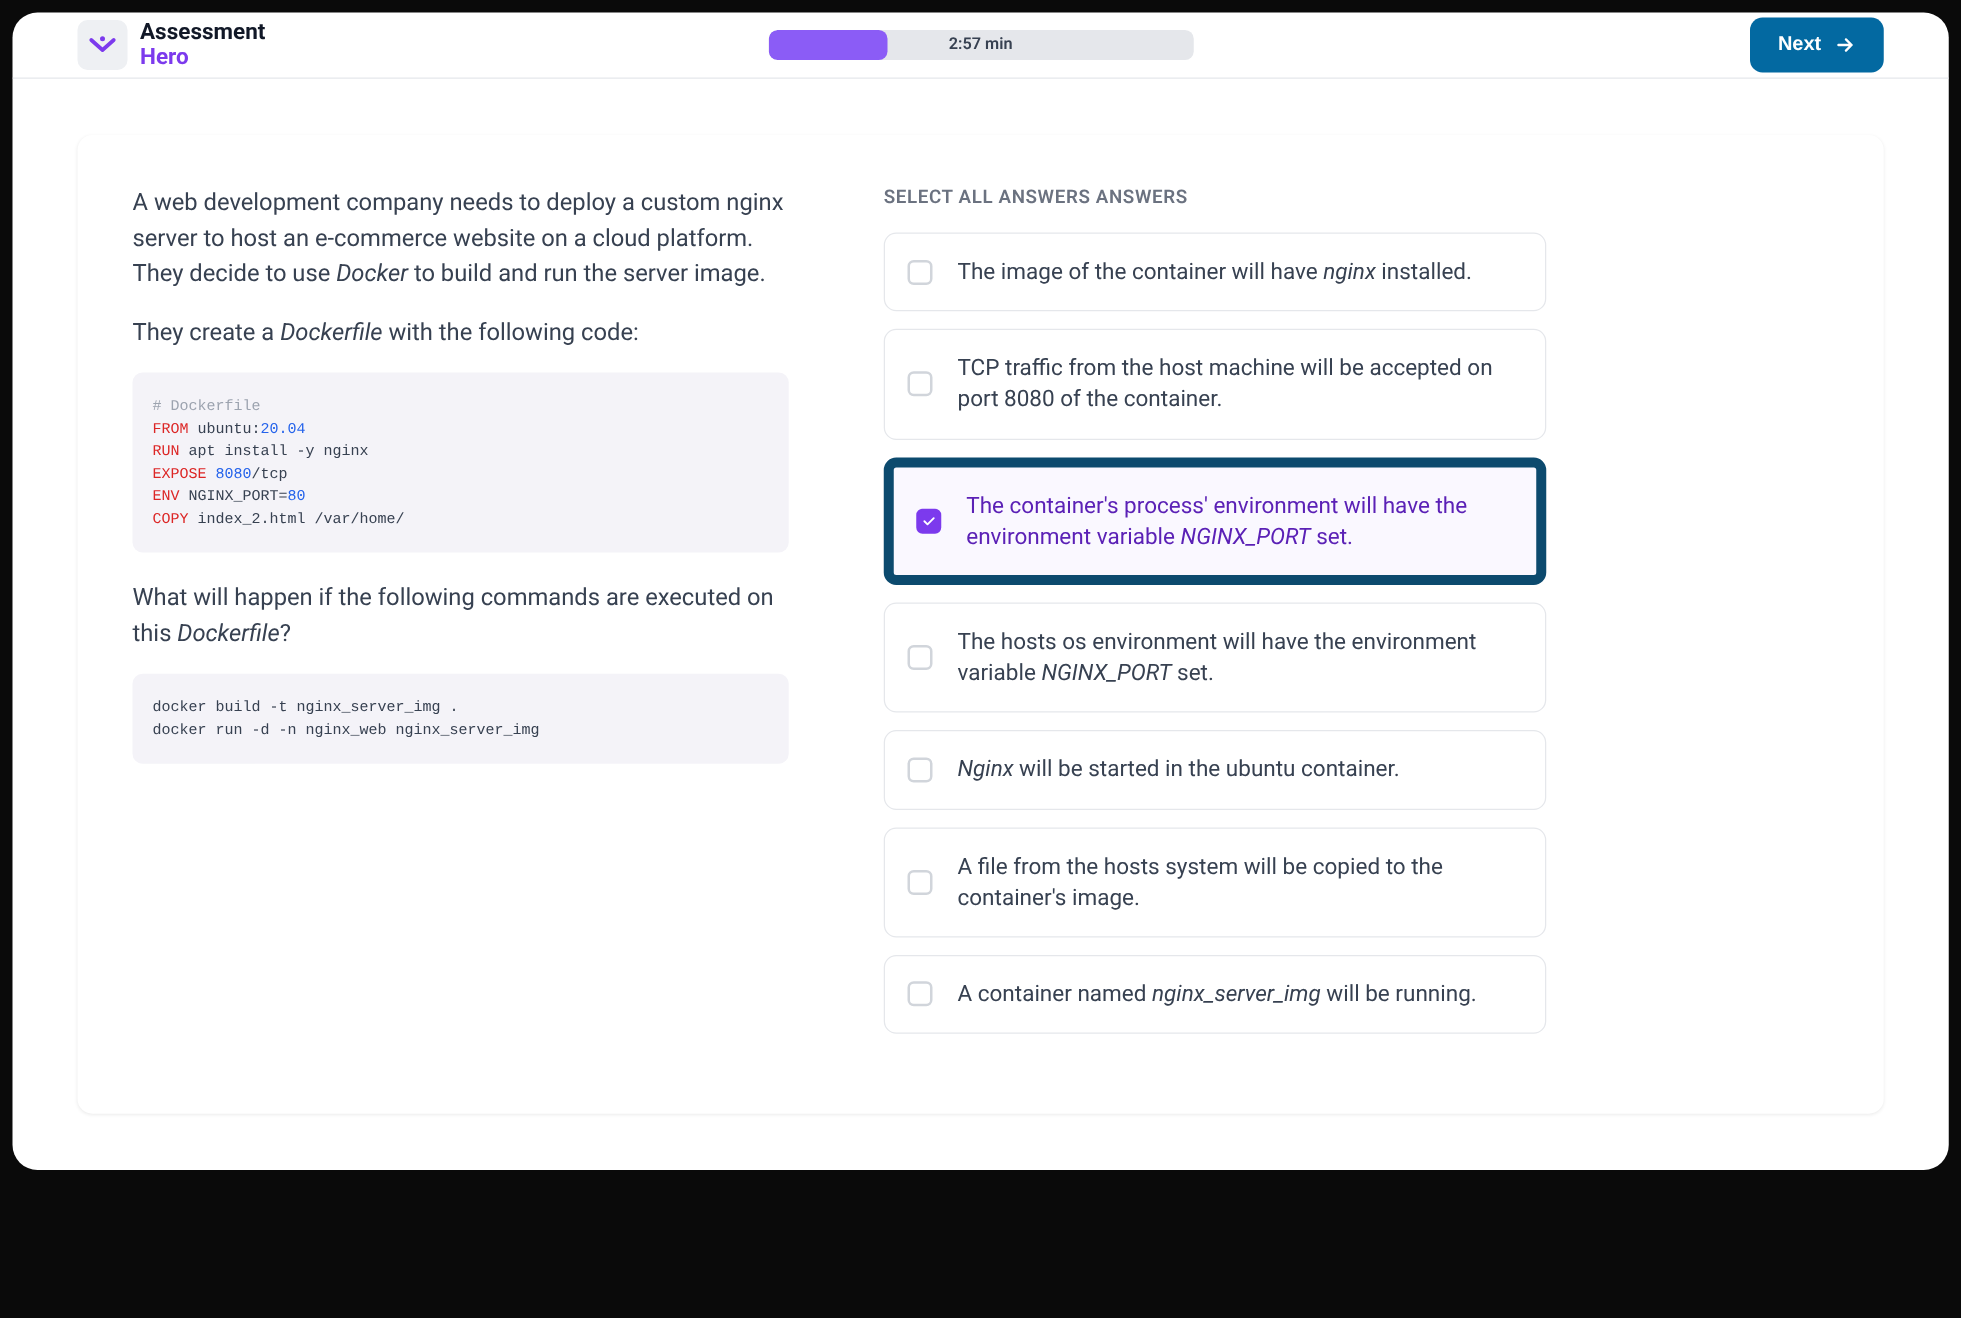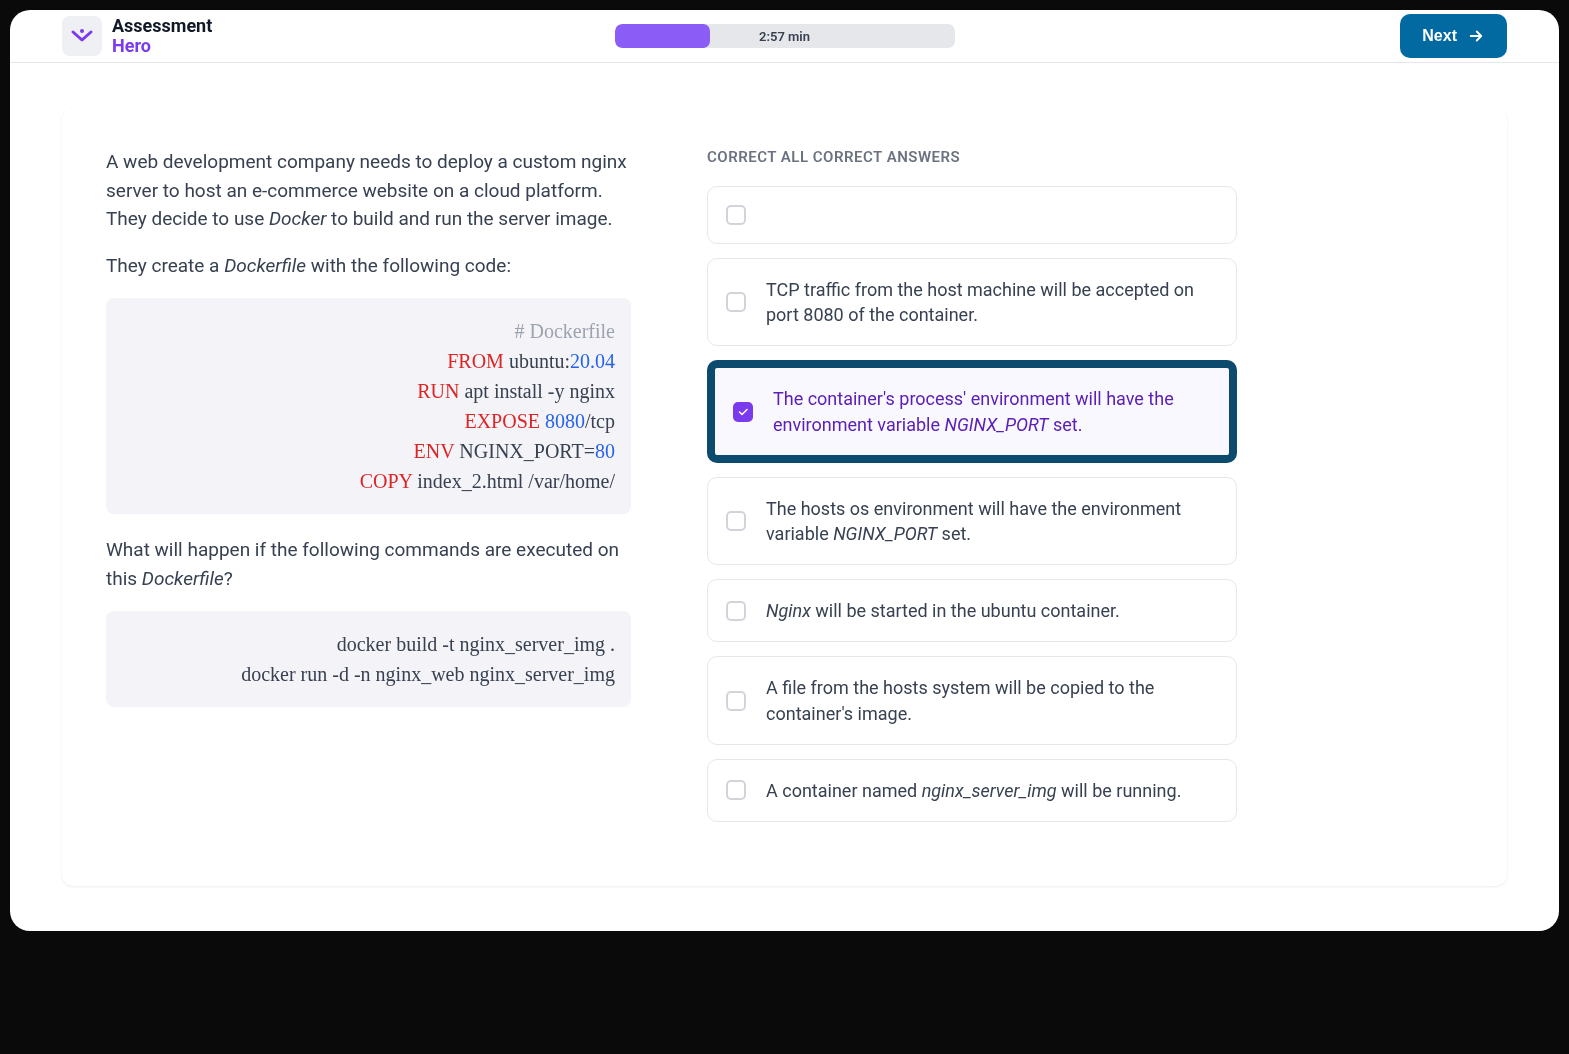--- a/index.html
+++ b/index.html
@@ -135,26 +135,25 @@
       margin-bottom: 18px;
     }
     .question-text em {
       font-style: italic;
     }
     .code-block {
       background: #f4f3f8;
       border-radius: 8px;
       padding: 18px 16px;
       margin: 14px 0 22px;
-      font-family: Liberation Serif, serif;
-      font-size: 20px;
+      font-family: Liberation Mono, monospace;
+      font-size: 12px;
       line-height: 1.5;
       color: #374151;
       white-space: pre;
-      text-align: right;
     }
     .tok-comment { color: #9ca3af; }
     .tok-keyword { color: #dc2626; }
     .tok-number { color: #2563eb; }
     .answers-title {
       font-size: 15px;
       font-weight: 600;
       color: #6b7280;
       letter-spacing: 0.5px;
       margin-bottom: 20px;
@@ -260,24 +259,25 @@
 
         <p class="question-text">
           <span>What will happen if the following commands are executed on this </span><em>Dockerfile</em><span>?</span>
         </p>
 
         <div class="code-block">docker build -t nginx_server_img .
 docker run -d -n nginx_web nginx_server_img</div>
       </div>
 
       <div class="right-pane">
-        <div class="answers-title">CORRECT ALL CORRECT ANSWERS</div>
+        <div class="answers-title">SELECT ALL ANSWERS ANSWERS</div>
         <div id="answers-container">
             <div class="answer-option">
               <div class="checkbox"></div>
+              <div class="answer-text"><span>The image of the container will have </span><em>nginx</em><span> installed.</span></div>
             </div>
             <div class="answer-option">
               <div class="checkbox"></div>
               <div class="answer-text"><span>TCP traffic from the host machine will be accepted on port 8080 of the container.</span></div>
             </div>
             <div class="answer-option selected">
               <div class="checkbox">
                 <svg viewBox="0 0 24 24" fill="none">
                   <path d="M5 12l5 5L20 7" stroke="#ffffff" stroke-width="3" stroke-linecap="round" stroke-linejoin="round"></path>
                 </svg>

